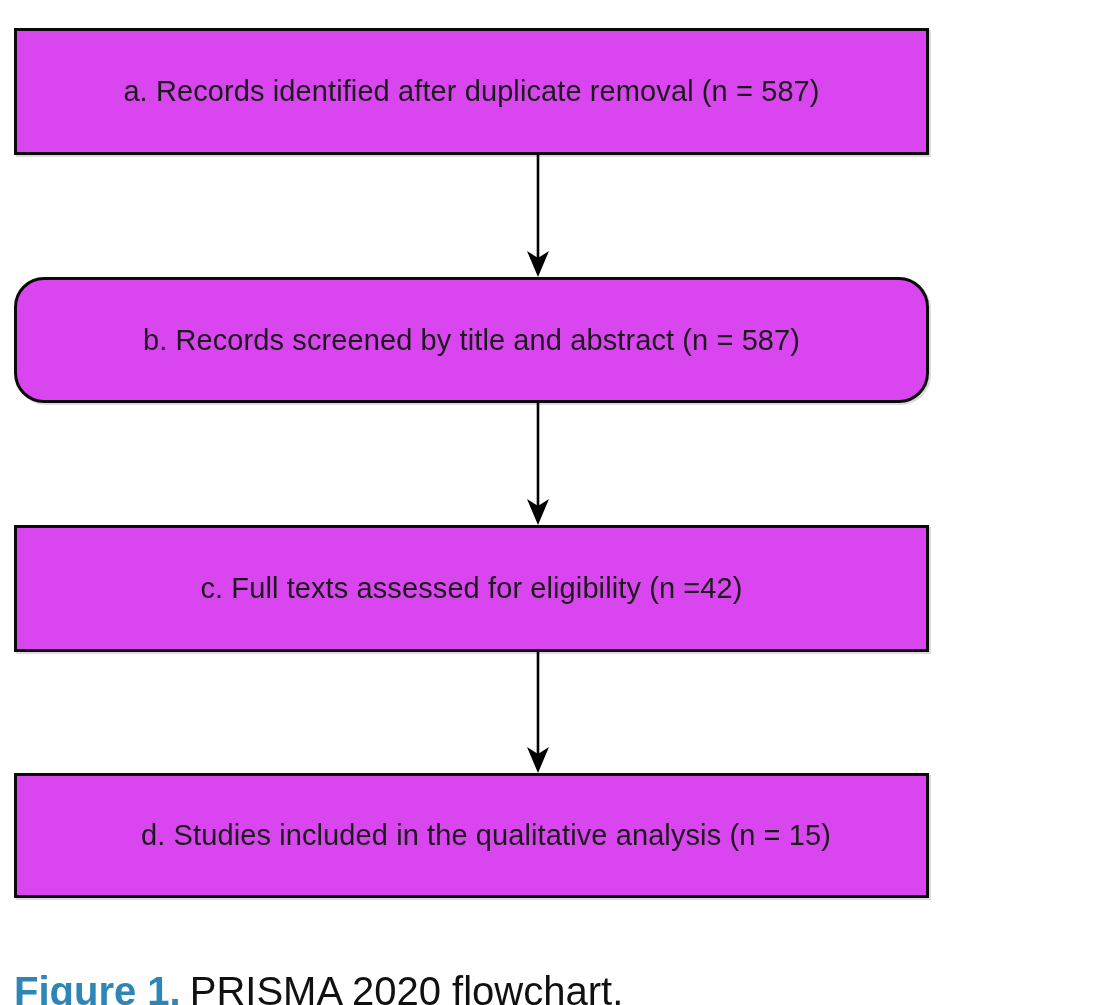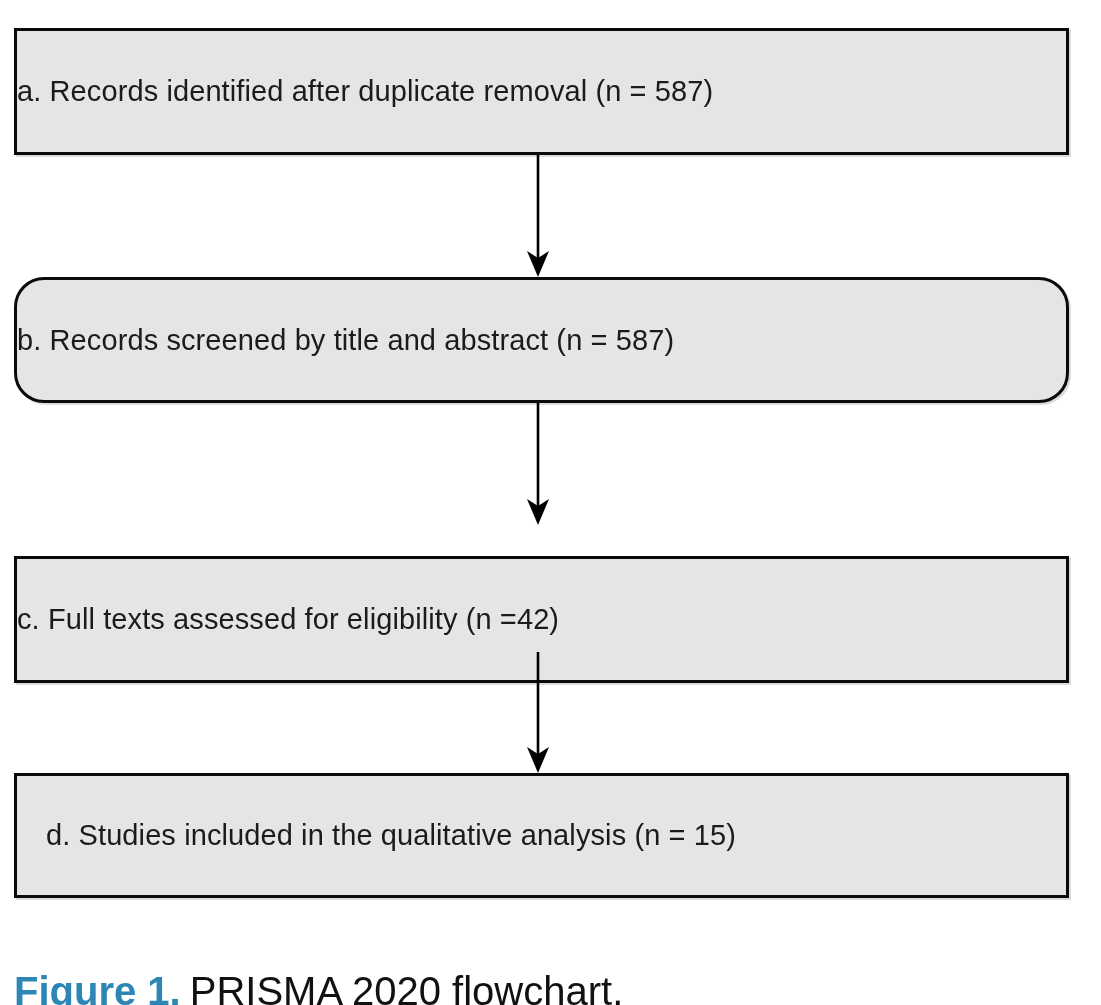--- a/index.html
+++ b/index.html
@@ -11,35 +11,36 @@
   .canvas {
     position: relative;
     width: 1101px;
     height: 1005px;
     background: #ffffff;
     overflow: hidden;
   }
   .flow-box {
     position: absolute;
     left: 14px;
-    width: 1055px;
+    width: 915px;
     box-sizing: border-box;
     border: 3px solid #0a0a0a;
     box-shadow: 2px 2px 0 #dcdcdc;
-    background: #e5e5e5;
+    background: #d946ef;
     display: flex;
     align-items: center;
+    justify-content: center;
     text-align: center;
     font-size: 29px;
     letter-spacing: 0.1px;
     color: #1b1b1b;
   }
   .box-a { top: 28px;  height: 127px; }
   .box-b { top: 277px; height: 126px; border-radius: 30px; }
-  .box-c { top: 556px; height: 127px; }
+  .box-c { top: 525px; height: 127px; }
   .box-d { top: 773px; height: 125px; padding-left: 29px; }
   .flow-arrow {
     position: absolute;
     left: 508px;
     width: 60px;
     display: block;
   }
   .arrow-1 { top: 155px; height: 122px; }
   .arrow-2 { top: 403px; height: 122px; }
   .arrow-3 { top: 652px; height: 121px; }

